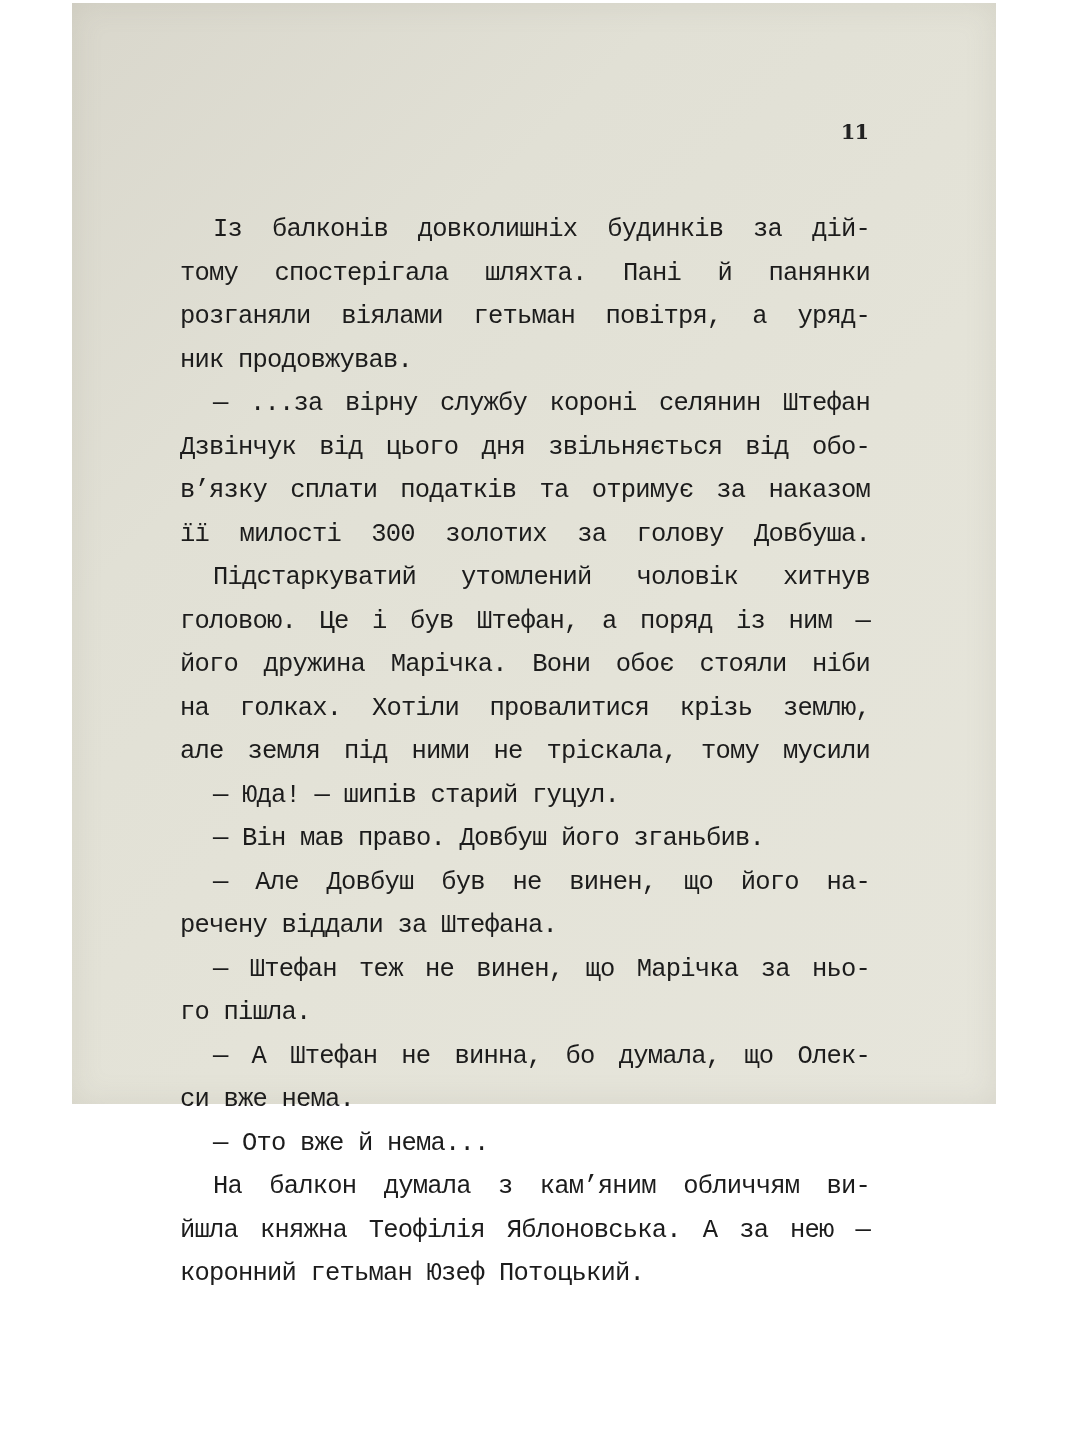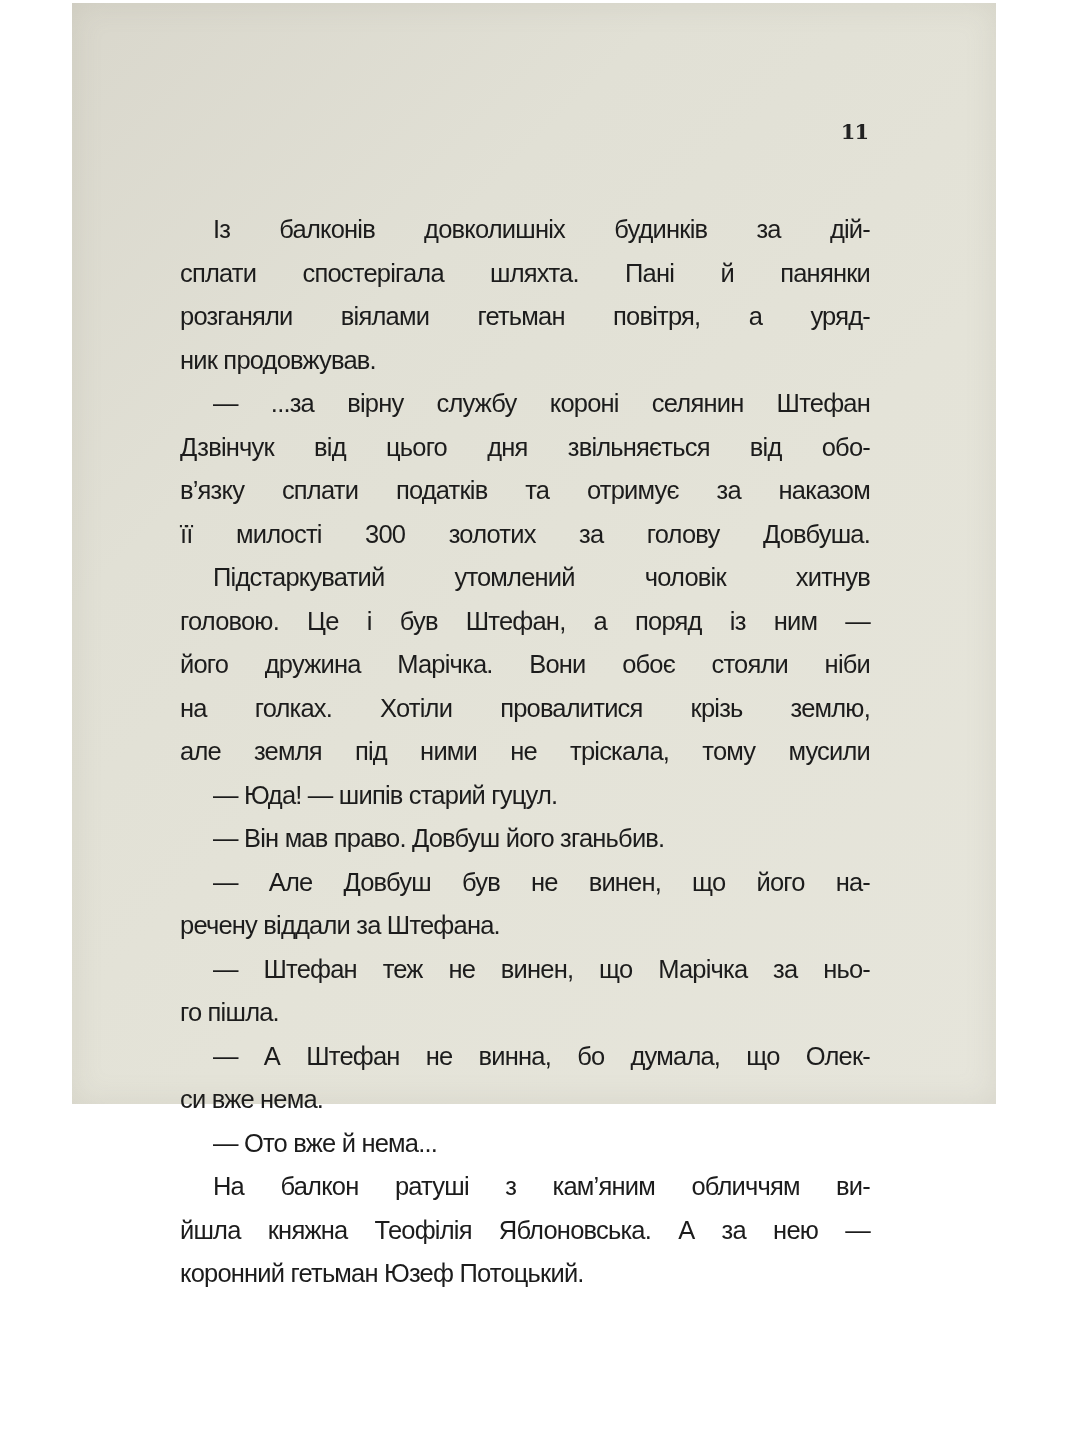--- a/index.html
+++ b/index.html
@@ -27,21 +27,21 @@
       font-weight: bold;
       font-size: 21px;
       color: #222;
       letter-spacing: -1px;
     }
     .text-block {
       position: absolute;
       left: 108px;
       top: 205px;
       width: 690px;
-      font-family: Liberation Sans, sans-serif;
+      font-family: Liberation Mono, monospace;
       font-size: 25.5px;
       color: #1c1c1c;
     }
     .line {
       height: 43.5px;
       line-height: 43.5px;
       white-space: nowrap;
       overflow: visible;
     }
     .line.full {
@@ -56,38 +56,38 @@
     }
   </style>
 </head>
 <body>
 
 <div class="page">
   <div class="page-number">11</div>
 
   <div class="text-block">
     <div class="line indent full tight">Із балконів довколишніх будинків за дій-</div>
-    <div class="line full tight">сплати спостерігала шляхта. Пані й панянки</div>
+    <div class="line full tight">тому спостерігала шляхта. Пані й панянки</div>
     <div class="line full tight">розганяли віялами гетьман повітря, а уряд-</div>
     <div class="line tight">ник продовжував.</div>
     <div class="line indent full tight">— ...за вірну службу короні селянин Штефан</div>
     <div class="line full tight">Дзвінчук від цього дня звільняється від обо-</div>
     <div class="line full tight">в’язку сплати податків та отримує за наказом</div>
     <div class="line full tight">її милості 300 золотих за голову Довбуша.</div>
     <div class="line indent full tight">Підстаркуватий утомлений чоловік хитнув</div>
     <div class="line full tight">головою. Це і був Штефан, а поряд із ним —</div>
     <div class="line full tight">його дружина Марічка. Вони обоє стояли ніби</div>
     <div class="line full tight">на голках. Хотіли провалитися крізь землю,</div>
     <div class="line full tight">але земля під ними не тріскала, тому мусили</div>
     <div class="line indent tight">— Юда! — шипів старий гуцул.</div>
     <div class="line indent tight">— Він мав право. Довбуш його зганьбив.</div>
     <div class="line indent full tight">— Але Довбуш був не винен, що його на-</div>
     <div class="line tight">речену віддали за Штефана.</div>
     <div class="line indent full tight">— Штефан теж не винен, що Марічка за ньо-</div>
     <div class="line tight">го пішла.</div>
     <div class="line indent full tight">— А Штефан не винна, бо думала, що Олек-</div>
     <div class="line tight">си вже нема.</div>
     <div class="line indent tight">— Ото вже й нема...</div>
-    <div class="line indent full tight">На балкон ратуші з кам’яним обличчям ви-</div>
+    <div class="line indent full tight">На балкон думала з кам’яним обличчям ви-</div>
     <div class="line full tight">йшла княжна Теофілія Яблоновська. А за нею —</div>
     <div class="line tight">коронний гетьман Юзеф Потоцький.</div>
   </div>
 </div>
 
 </body></html>

